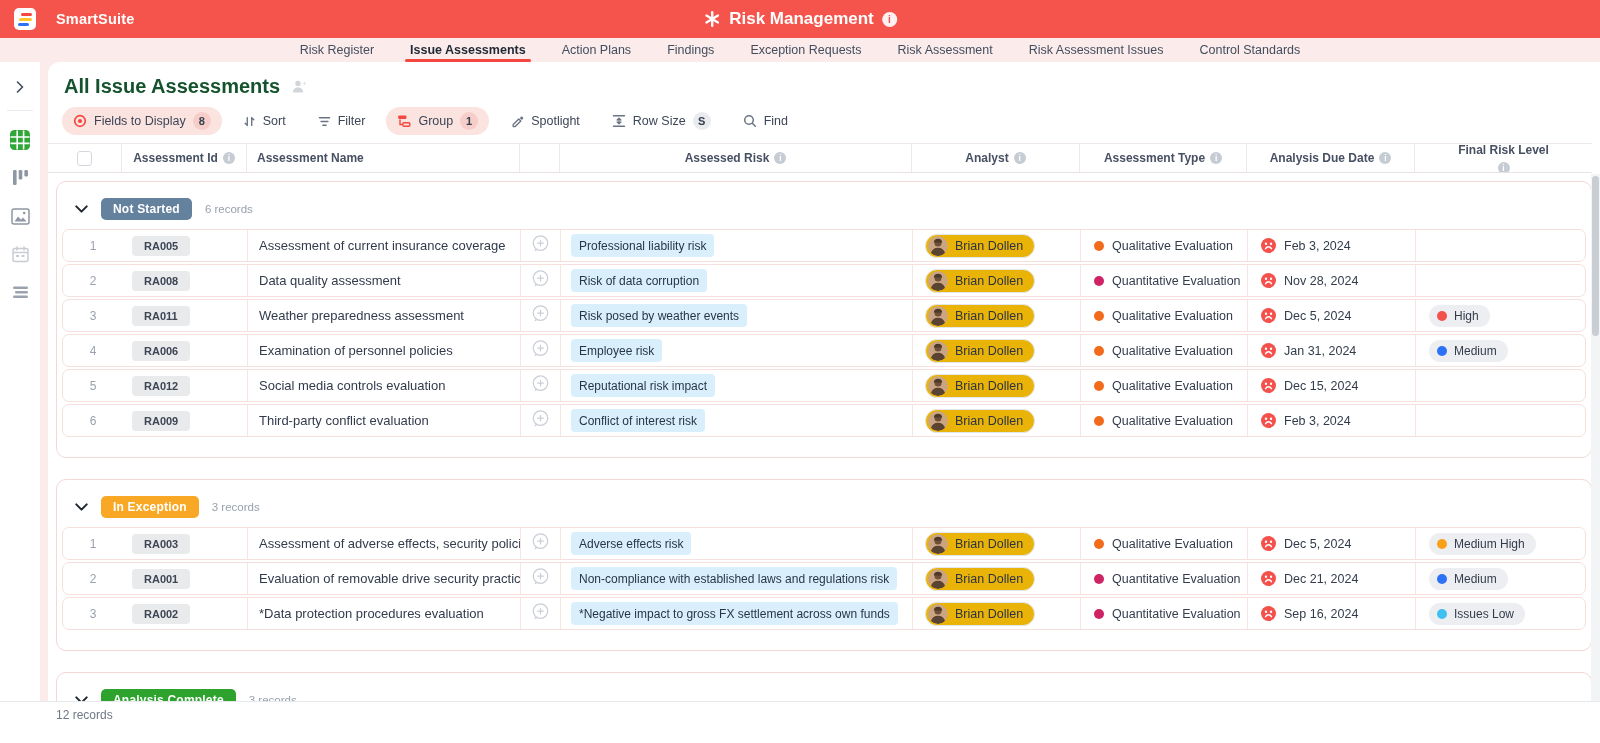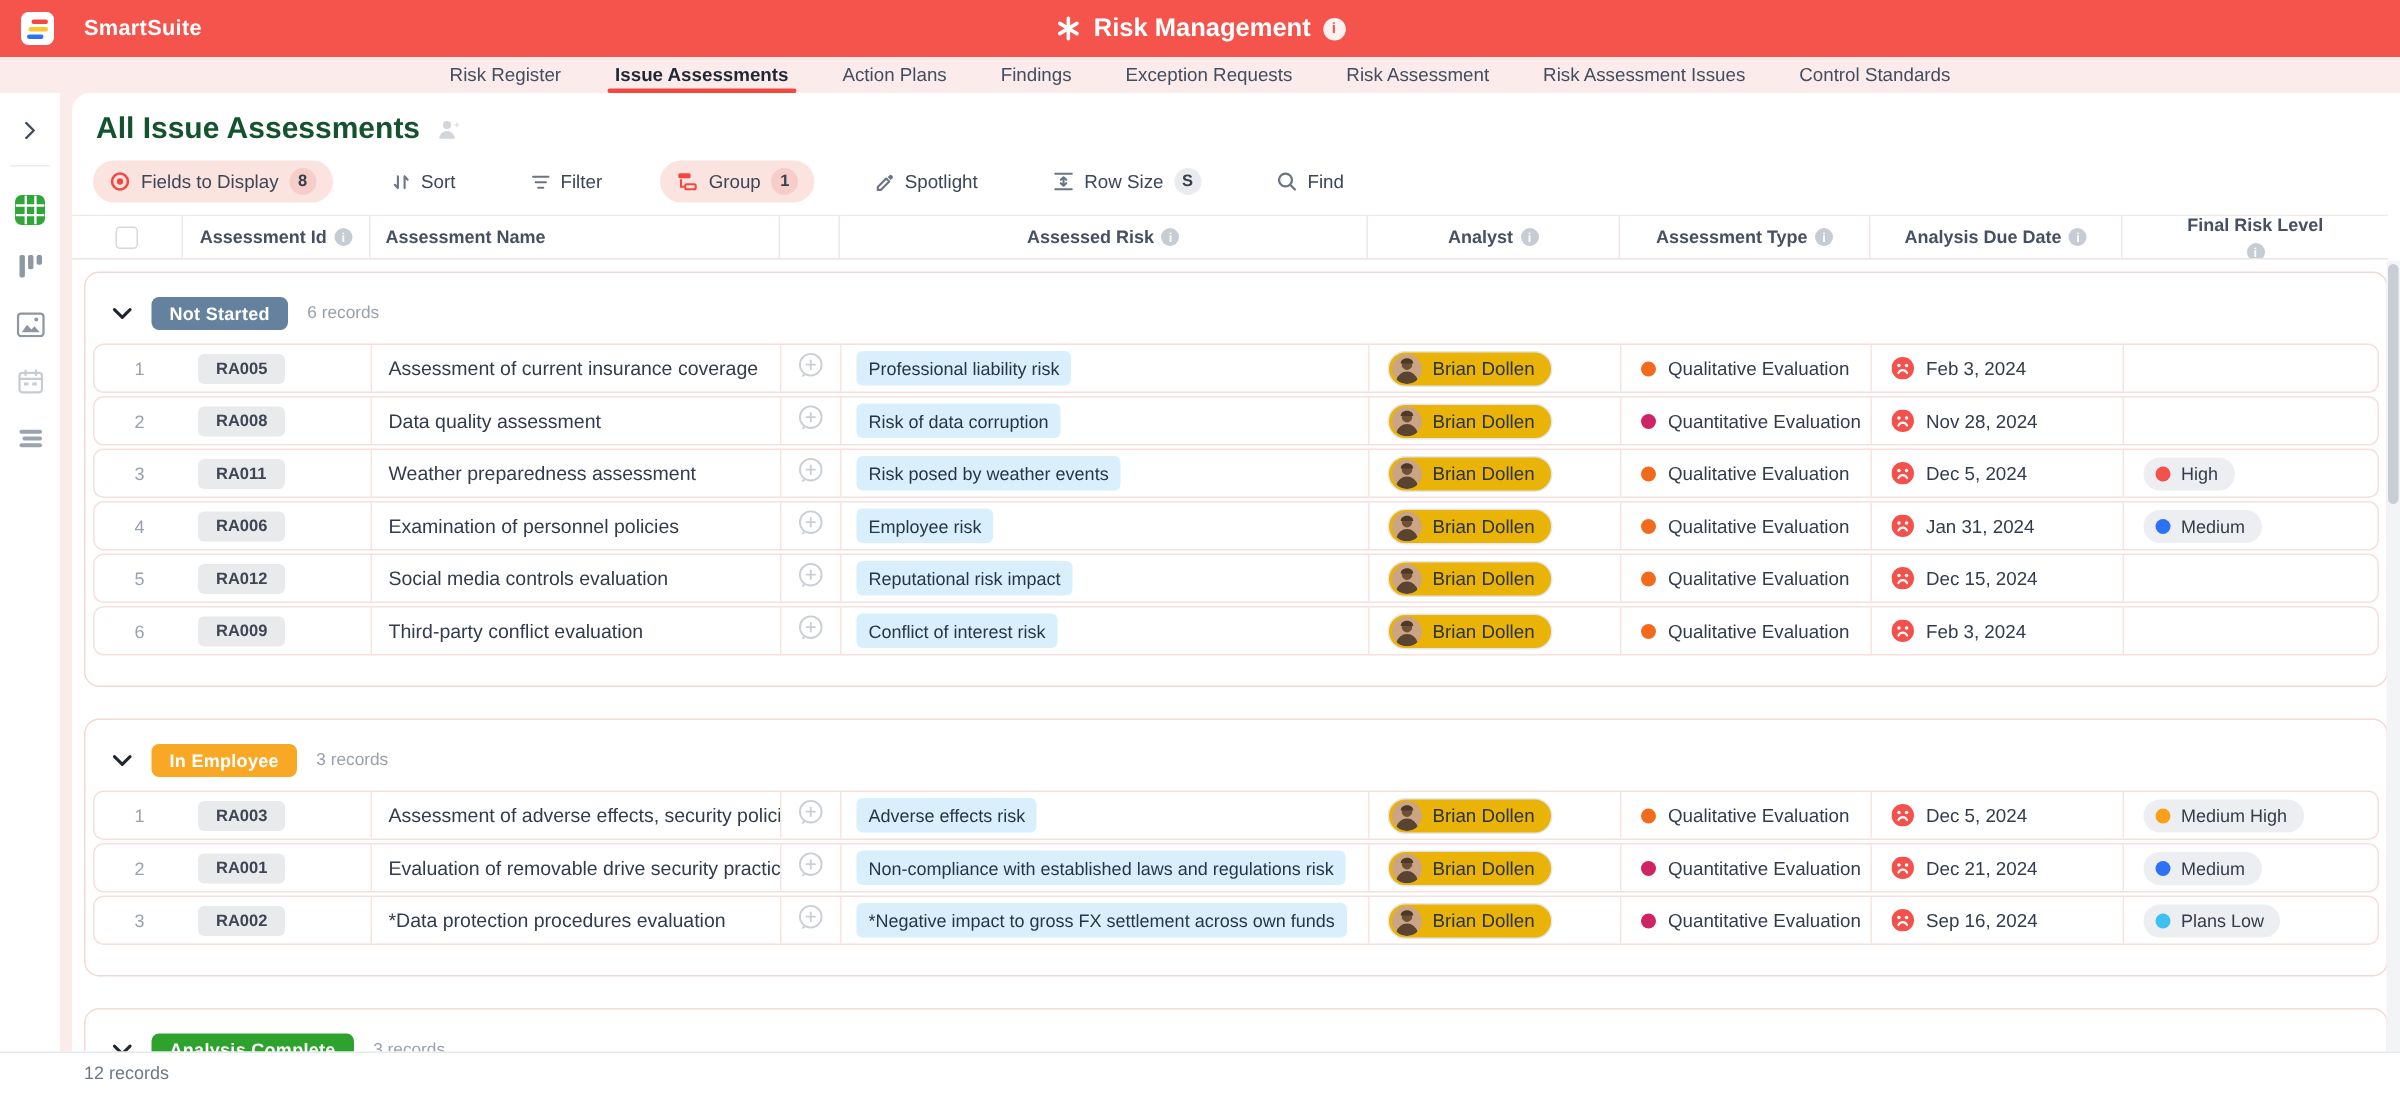--- a/index.html
+++ b/index.html
@@ -27,21 +27,21 @@
   
   .app-body { display:flex; height:655px; background:#FBECEB; position:relative; }
   .sidebar { width:40px; background:#fff; display:flex; flex-direction:column; align-items:center; padding-top:10px; flex:none; }
   .sb-btn { width:26px; height:26px; display:flex; align-items:center; justify-content:center; margin:2px 0; cursor:pointer; }
   .sb-divider { width:26px; height:1px; background:#E8EBEF; margin:8px 0 10px 0; }
   .sb-view { width:24px; height:24px; display:flex; align-items:center; justify-content:center; margin:7px 0; cursor:pointer; }
 
   .panel { flex:1; background:#fff; border-top-left-radius:12px; margin-left:8px; display:flex; flex-direction:column; overflow:hidden; }
   .view-header { padding:13px 0 0 16px; display:flex; align-items:center; gap:10px; }
   .view-title { font-size:20px; font-weight:700; color:#14532d; }
-  .toolbar { display:flex; align-items:center; gap:28px; padding:9px 0 8px 14px; }
+  .toolbar { display:flex; align-items:center; gap:10px; padding:9px 0 8px 14px; }
   .tbtn { display:flex; align-items:center; gap:7px; padding:5px 11px; border-radius:16px; font-size:12.5px; color:#3C4657; cursor:pointer; white-space:nowrap; }
   .tbtn.pink { background:#FBE3E0; }
   .count-badge { width:18px; height:18px; border-radius:50%; display:flex; align-items:center; justify-content:center; font-size:11px; font-weight:700; color:#36404F; }
   .count-badge.pink { background:#F6CDC9; }
   .count-badge.gray { background:#E9EBEE; }
 
   
   .grid { position:relative; flex:1; overflow:hidden; }
   .ghead { display:grid; grid-template-columns:74px 125px 273px 40px 352px 168px 167px 168px 1fr; height:30px; margin-right:8px; border-top:1px solid #EFE9E8; border-bottom:1px solid #E9E3E2; background:#fff; }
   .hcell { display:flex; align-items:center; justify-content:center; gap:5px; font-size:12px; font-weight:700; color:#475062; border-right:1px solid #EFE8E7; overflow:hidden; }
@@ -590,21 +590,21 @@
               <div class="cell c-final"></div>
             </div>
           </section>
           <section class="group">
             <div class="ghdr">
               <span class="gchev">
                 <svg width="13" height="9" viewBox="0 0 13 9">
                   <path d="M1.3 1.4l5.2 5.2 5.2-5.2" stroke="#1F2630" stroke-width="2" fill="none" stroke-linecap="round" stroke-linejoin="round"></path>
                 </svg>
               </span>
-              <span class="gbadge" style="background: rgb(249, 168, 37);">In Employee</span>
+              <span class="gbadge" style="background: rgb(249, 168, 37);">In Exception</span>
               <span class="gcount">3 records</span>
             </div>
             <div class="row">
               <div class="cell c-num">1</div>
               <div class="cell c-id">
                 <span class="id-pill">RA003</span>
               </div>
               <div class="cell c-name">Assessment of adverse effects, security policies</div>
               <div class="cell c-expand">
                 <span class="expand-icon"><svg width="19" height="19" viewBox="0 0 20 20">
@@ -742,21 +742,21 @@
                     <circle cx="5.3" cy="6.1" r="1.25" fill="#fff"></circle>
                     <circle cx="10.7" cy="6.1" r="1.25" fill="#fff"></circle>
                     <path d="M4.9 11.4c.9-1.6 2-2.1 3.1-2.1s2.2.5 3.1 2.1" stroke="#fff" stroke-width="1.5" fill="none" stroke-linecap="round"></path>
                   </svg>
                 </span>
                 <span>Sep 16, 2024</span>
               </div>
               <div class="cell c-final">
                 <span class="level-pill">
                   <span class="dot" style="background: rgb(63, 192, 240);"></span>
-                  <span>Plans Low</span>
+                  <span>Issues Low</span>
                 </span>
               </div>
             </div>
           </section>
           <section class="group">
             <div class="ghdr">
               <span class="gchev">
                 <svg width="13" height="9" viewBox="0 0 13 9">
                   <path d="M1.3 1.4l5.2 5.2 5.2-5.2" stroke="#1F2630" stroke-width="2" fill="none" stroke-linecap="round" stroke-linejoin="round"></path>
                 </svg>

